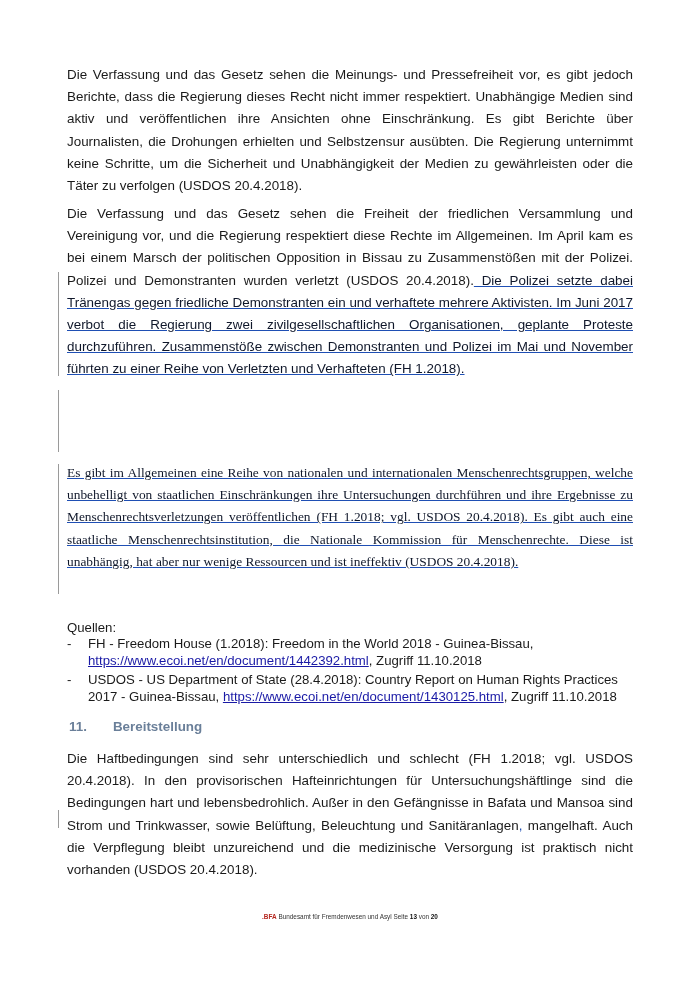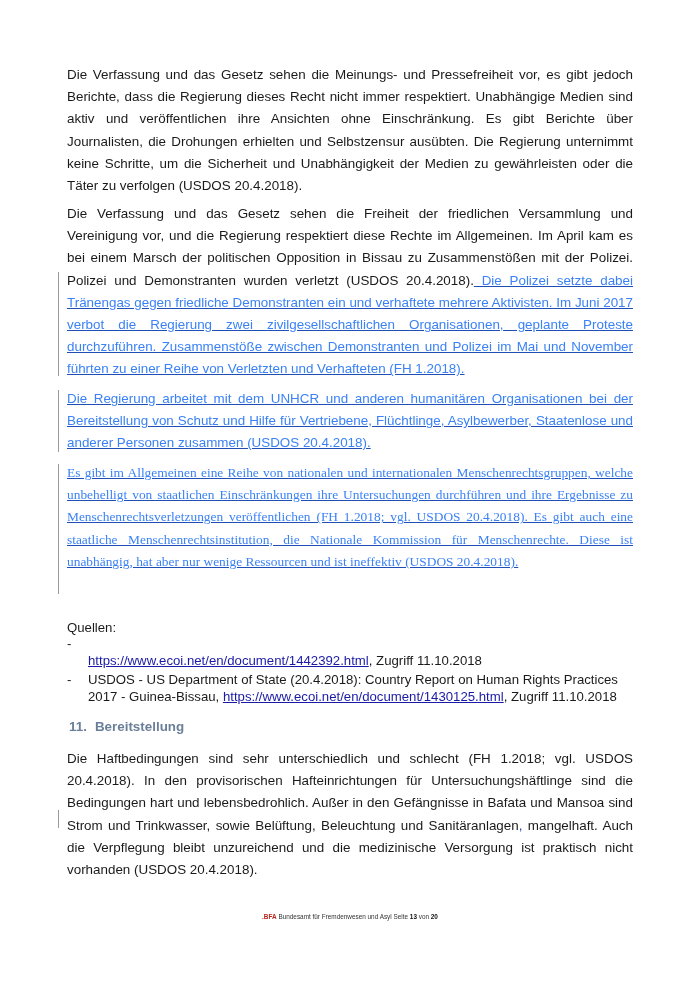--- a/index.html
+++ b/index.html
@@ -2,73 +2,70 @@
 <html><head>
 <meta charset="utf-8">
 <style>
   html, body { margin: 0; padding: 0; background: #ffffff; }
   body { width: 700px; height: 990px; position: relative; overflow: hidden;
          font-family: "Liberation Sans", sans-serif; color: #1a1a1a; }
   .page { position: absolute; left: 0; top: 0; width: 700px; height: 990px; }
   .para { position: absolute; left: 67px; width: 566px; font-size: 13.4px;
           line-height: 22.2px; text-align: justify; margin: 0; }
   .para.last-justify { text-align-last: left; }
-  .tracked { color: #3b82f6; text-decoration: underline; text-decoration-color: #1f4fb4; }
+  .tracked { color: #0f172a; text-decoration: underline; text-decoration-color: #1f4fb4; }
   .changebar { position: absolute; left: 58px; width: 1px; background: #9a9a9a; }
   .sources-label { position: absolute; left: 67px; top: 620px; font-size: 13.2px; }
   .src { position: absolute; left: 67px; width: 580px; font-size: 13.2px; line-height: 16.5px; }
   .src .dash { position: absolute; left: 0; top: 0; }
   .src .body { position: absolute; left: 21px; width: 560px; }
   .link { color: #1a1aa6; text-decoration: underline; margin-top: 40px; }
   .heading { position: absolute; left: 69px; top: 719px; font-size: 13.4px; font-weight: bold; color: #6a7f99; }
-  .heading .num { margin-right: 8px; }
+  .heading .num { margin-right: 26px; }
   .tracked-del { color: #1f4fb4; }
   .footer { position: absolute; left: 0; width: 700px; top: 913px; text-align: center; font-size: 6.4px; color: #333; }
   .footer .logo { color: #b5271f; font-weight: bold; }
   .footer b { color: #111; }
 </style>
 </head>
 <body>
 
 <div class="page">
 
   <p class="para last-justify" style="top:64px;">
     <span>Die Verfassung und das Gesetz sehen die Meinungs- und Pressefreiheit vor, es gibt jedoch Berichte, dass die Regierung dieses Recht nicht immer respektiert. Unabhängige Medien sind aktiv und veröffentlichen ihre Ansichten ohne Einschränkung. Es gibt Berichte über Journalisten, die Drohungen erhielten und Selbstzensur ausübten. Die Regierung unternimmt keine Schritte, um die Sicherheit und Unabhängigkeit der Medien zu gewährleisten oder die Täter zu verfolgen (USDOS 20.4.2018).</span>
   </p>
 
   <p class="para last-justify" style="top:203px;">
     <span>Die Verfassung und das Gesetz sehen die Freiheit der friedlichen Versammlung und Vereinigung vor, und die Regierung respektiert diese Rechte im Allgemeinen. Im April kam es bei einem Marsch der politischen Opposition in Bissau zu Zusammenstößen mit der Polizei. Polizei und Demonstranten wurden verletzt (USDOS 20.4.2018).</span><span class="tracked"> Die Polizei setzte dabei Tränengas gegen friedliche Demonstranten ein und verhaftete mehrere Aktivisten. Im Juni 2017 verbot die Regierung zwei zivilgesellschaftlichen Organisationen, geplante Proteste durchzuführen. Zusammenstöße zwischen Demonstranten und Polizei im Mai und November führten zu einer Reihe von Verletzten und Verhafteten (FH 1.2018).</span>
   </p>
 
-  <p class="para last-justify" style="top:388px;">
-    <span class="tracked">Die Regierung arbeitet mit dem UNHCR und anderen humanitären Organisationen bei der Bereitstellung von Schutz und Hilfe für Vertriebene, Flüchtlinge, Asylbewerber, Staatenlose und anderer Personen zusammen (USDOS 20.4.2018).</span>
-  </p>
 
   <p class="para last-justify" style="top:462px;font-family:Liberation Serif, serif;">
     <span class="tracked">Es gibt im Allgemeinen eine Reihe von nationalen und internationalen Menschenrechtsgruppen, welche unbehelligt von staatlichen Einschränkungen ihre Untersuchungen durchführen und ihre Ergebnisse zu Menschenrechtsverletzungen veröffentlichen (FH 1.2018; vgl. USDOS 20.4.2018). Es gibt auch eine staatliche Menschenrechtsinstitution, die Nationale Kommission für Menschenrechte. Diese ist unabhängig, hat aber nur wenige Ressourcen und ist ineffektiv (USDOS 20.4.2018).</span>
   </p>
 
   <div class="changebar" style="top:272px; height:104px;"></div>
   <div class="changebar" style="top:390px; height:62px;"></div>
   <div class="changebar" style="top:464px; height:130px;"></div>
 
   <div class="sources-label">Quellen:</div>
 
   <div class="src" style="top:636px;">
     <span class="dash">-</span>
     <div class="body">
-      <br>
+      <span>FH - Freedom House (1.2018): Freedom in the World 2018 - Guinea-Bissau,</span><br>
       <span class="link">https://www.ecoi.net/en/document/1442392.html</span><span>, Zugriff 11.10.2018</span>
     </div>
   </div>
 
   <div class="src" style="top:672px;">
     <span class="dash">-</span>
     <div class="body">
-      <span>USDOS - US Department of State (20.4.2018): Country Report on Human Rights Practices 2017 - Guinea-Bissau, </span><span class="link">https://www.ecoi.net/en/document/1430125.html</span><span>, Zugriff 11.10.2018</span>
+      <span>USDOS - US Department of State (28.4.2018): Country Report on Human Rights Practices 2017 - Guinea-Bissau, </span><span class="link">https://www.ecoi.net/en/document/1430125.html</span><span>, Zugriff 11.10.2018</span>
     </div>
   </div>
 
   <div class="heading">
     <span class="num">11.</span><span>Bereitstellung</span>
   </div>
 
   <p class="para last-justify" style="top:748px;">
     <span>Die Haftbedingungen sind sehr unterschiedlich und schlecht (FH 1.2018; vgl. USDOS 20.4.2018). In den provisorischen Hafteinrichtungen für Untersuchungshäftlinge sind die Bedingungen hart und lebensbedrohlich. Außer in den Gefängnisse in Bafata und Mansoa sind Strom und Trinkwasser, sowie Belüftung, Beleuchtung und Sanitäranlagen</span><span class="tracked-del">,</span><span> mangelhaft. Auch die Verpflegung bleibt unzureichend und die medizinische Versorgung ist praktisch nicht vorhanden (USDOS 20.4.2018).</span>
   </p>

